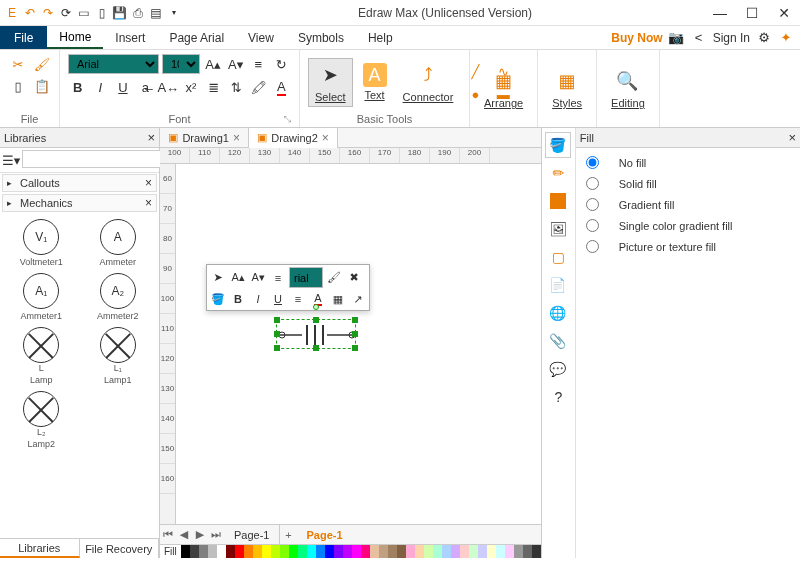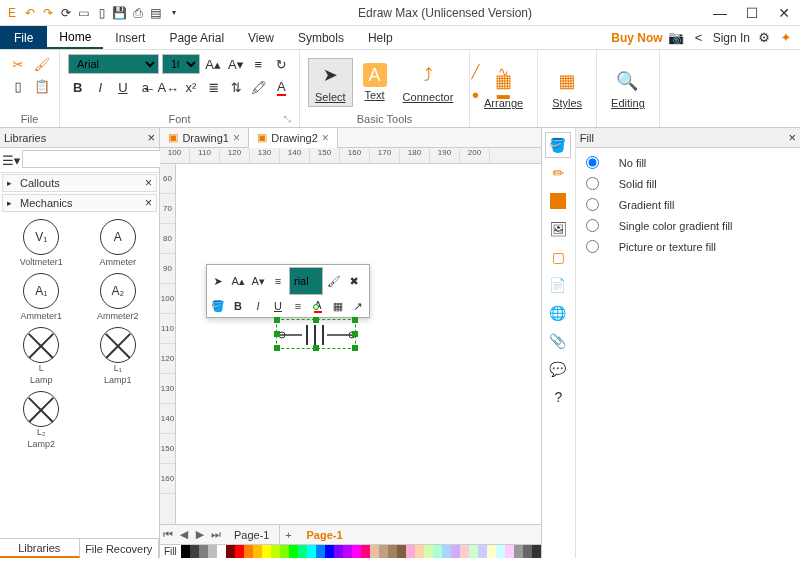--- a/index.html
+++ b/index.html
@@ -330,21 +330,21 @@
           <span>150</span>
           <span>160</span>
         </div>
       <div class="canvas">
         <div class="float-toolbar">
           <div class="row">
             <span class="fb">➤</span>
             <span class="fb">A▴</span>
             <span class="fb">A▾</span>
             <span class="fb">≡</span>
-            <input class="font-combo" style="width: 34px; height: 28px;" value="rial">
+            <input class="font-combo" style="width: 34px; height: 21px;" value="rial">
             <span class="fb">🖌</span>
             <span class="fb">✖</span>
           </div>
           <div class="row">
             <span class="fb">🪣</span>
             <span class="fb">
                 <b>B</b>
               </span>
             <span class="fb">
                 <i>I</i>

